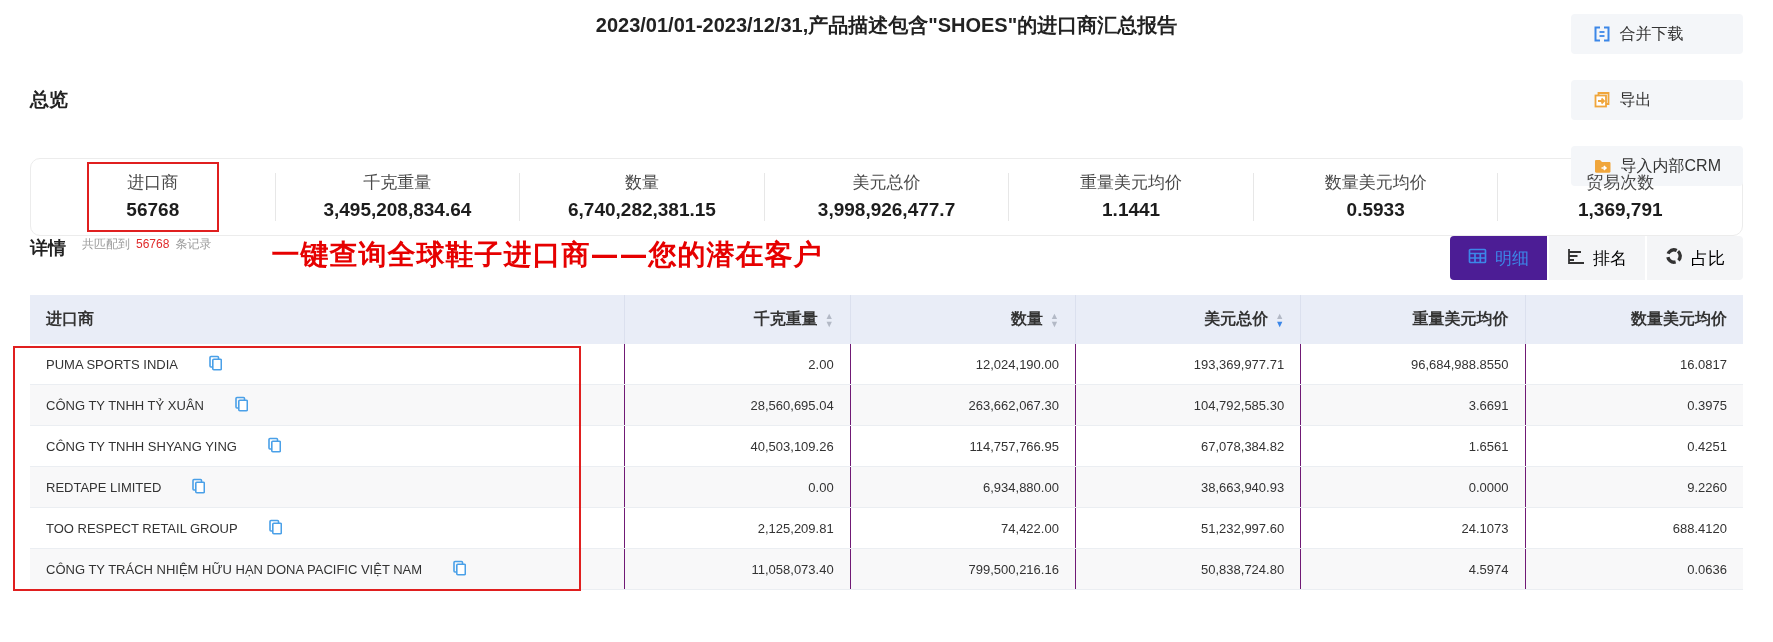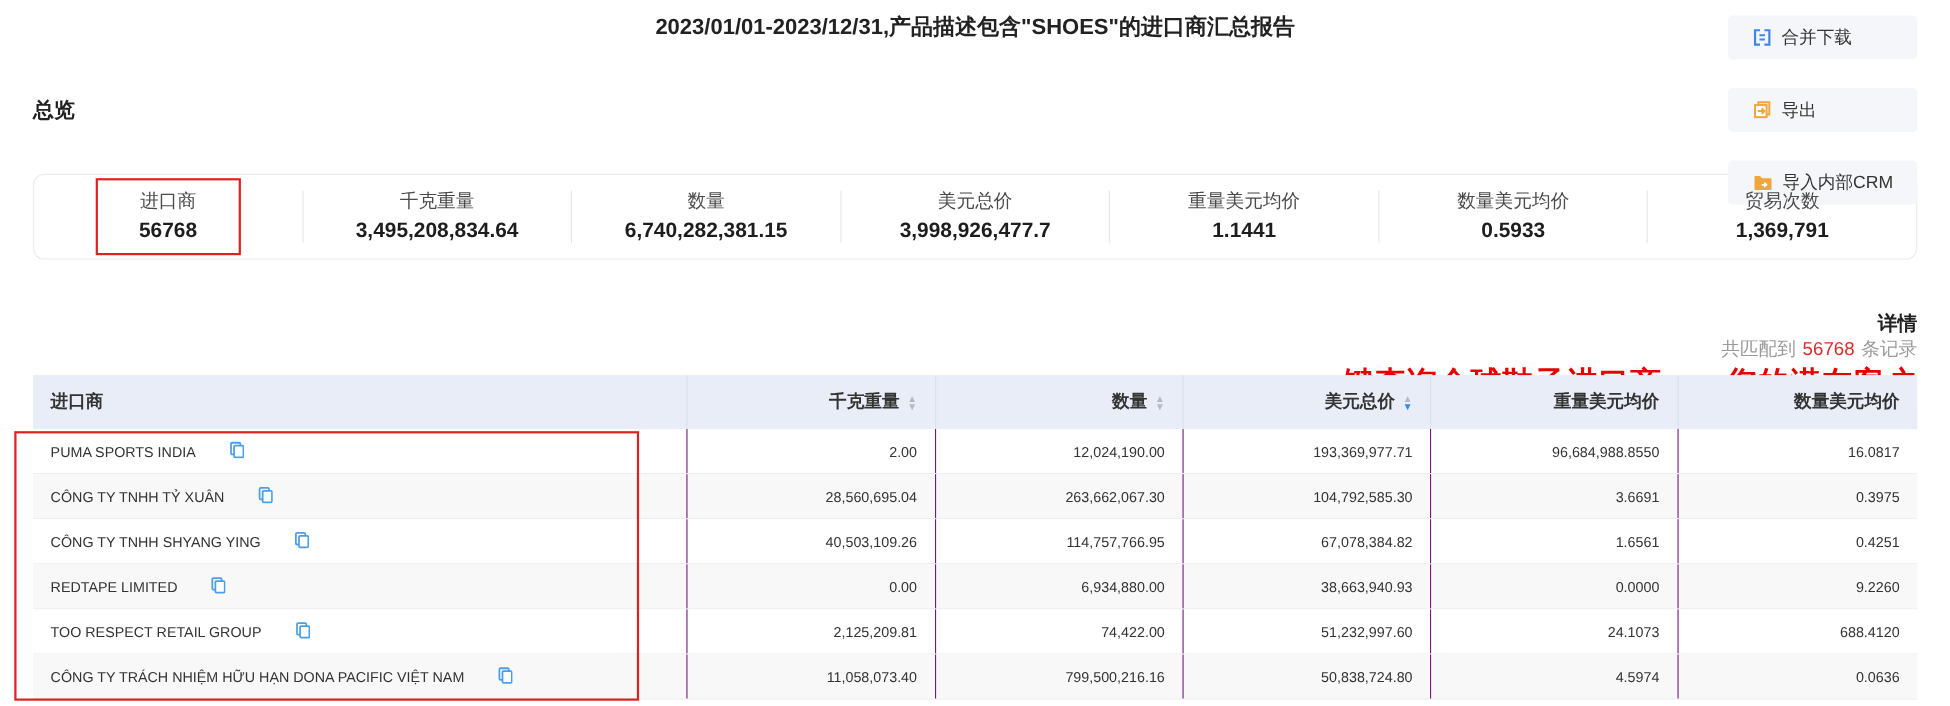--- a/index.html
+++ b/index.html
@@ -22,23 +22,23 @@
   
   .stats-card { margin-top:38px; border:1px solid #ececec; border-radius:10px; display:flex; padding:14px 0; }
   .stat { flex:1; text-align:center; position:relative; }
   .stat + .stat { border-left:1px solid #e7e7e7; }
   .stat-label { font-size:17px; color:#4a4a4a; line-height:20px; }
   .stat-value { margin-top:6px; font-size:19px; font-weight:600; color:#1d1d1d; line-height:22px; }
   .stat-annotation { position:absolute; left:50%; top:50%; transform:translate(-50%,-50%);
     width:132px; height:70px; border:2px solid #e01f1f; pointer-events:none; }
 
   
-  .detail-bar { margin-top:46px; display:flex; align-items:flex-end; height:44px;flex-direction:column; }
+  .detail-bar { display:flex; align-items:flex-start; height:44px; }
   .detail-heading { font-size:18px; font-weight:bold; color:#222; }
-  .match-text { margin-left:16px; font-size:17px; color:#9a9a9a; }
+  .match-text { margin-left:16px; font-size:12px; color:#9a9a9a; }
   .match-count { color:#e02b2b; margin:0 6px; }
   .detail-annotation { margin-left:60px; font-family:"DejaVu Serif","Liberation Serif",serif;
     font-weight:bold; font-size:28px; color:#e60000; letter-spacing:1px; white-space:nowrap; }
   .view-tabs { margin-left:auto; display:flex; gap:2px; }
   .view-tab { display:inline-flex; align-items:center; gap:8px; height:44px; padding:0 18px;
     background:#f4f5f7; font-size:17px; color:#000000; cursor:pointer; border:none; font-family:inherit; }
   .view-tab:first-child { border-radius:4px 0 0 4px; }
   .view-tab:last-child { border-radius:0 4px 4px 0; }
   .view-tab.active { background:#4c1d95; color:#3c87e8; }
 

